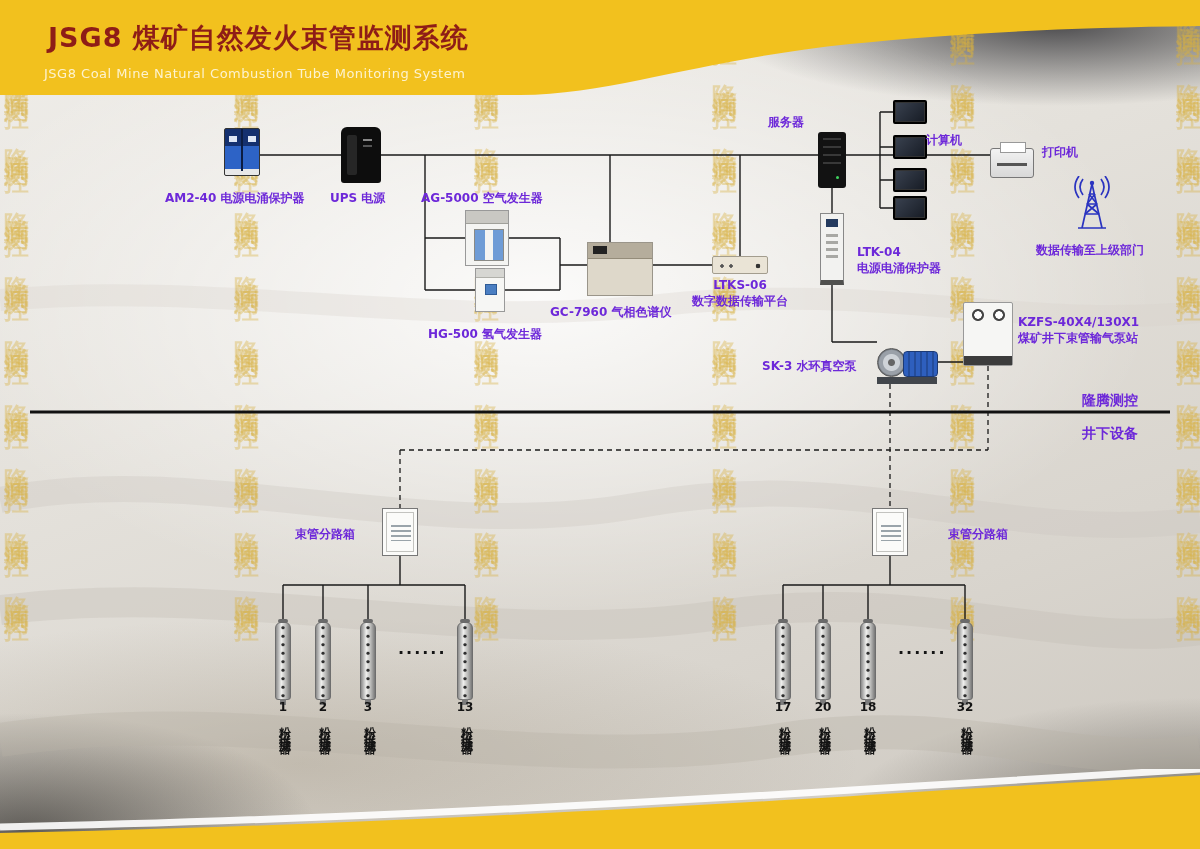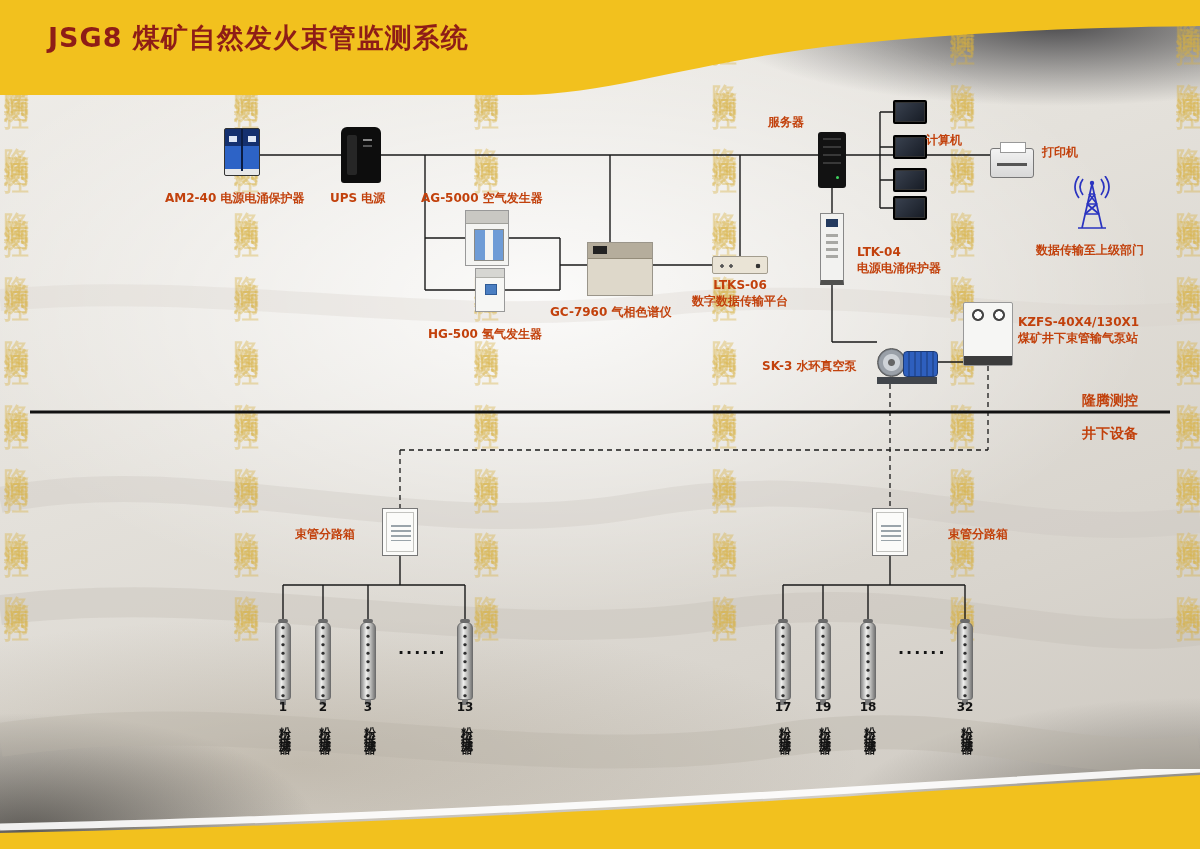--- a/index.html
+++ b/index.html
@@ -34,21 +34,21 @@
     font-size:27px;font-weight:bold;color:#8e1d17;letter-spacing:1px;white-space:nowrap;
   }
   .subtitle{
     position:absolute;left:44px;top:66px;z-index:6;
     font-size:13px;color:rgba(255,252,238,0.85);letter-spacing:0.5px;white-space:nowrap;
   }
   
   .lines{position:absolute;inset:0;z-index:3;}
   
   .lbl{
-    position:absolute;z-index:6;font-size:12px;font-weight:600;color:#c2410c;
+    position:absolute;z-index:6;font-size:12px;font-weight:600;color:#6d28d9;
     white-space:nowrap;line-height:1.35;
   }
   .lbl.center{text-align:center;}
   .zone{font-size:14px;font-weight:bold;}
   .dots{font-size:16px;font-weight:bold;letter-spacing:2px;color:#141414;}
   
   .dev{position:absolute;z-index:5;box-sizing:border-box;}
   .d-surge{width:36px;height:48px;border:1px solid #333;border-radius:2px;
     background:linear-gradient(180deg,#14306f 0 38%,#2d63c6 38% 87%,#e8e8e8 87%);}
   .d-surge::before{content:"";position:absolute;left:16px;top:0;width:2px;height:42px;background:#0b1c42;}
@@ -129,20 +129,21 @@
 
   <svg class="band" style="top:0" width="1200" height="100">
     <path d="M0,0 H1200 V26 C1050,28 950,34 850,44 C770,52 700,68 640,80 C600,88 560,95 520,95 L0,95 Z" fill="#f2c11e"></path>
   </svg>
   <svg class="band" style="top:769px" width="1200" height="80">
     <path d="M0,58 C300,52 650,34 900,18 C1030,10 1130,4 1200,0" stroke="#ffffff" stroke-width="7" fill="none" opacity="0.9"></path>
     <path d="M0,64 C300,58 650,40 900,24 C1030,16 1130,10 1200,6 L1200,80 H0 Z" fill="#f2c11e"></path>
   </svg>
 
   <div class="title">JSG8 煤矿自然发火束管监测系统</div>
+  <div class="subtitle">JSG8 Coal Mine Natural Combustion Tube Monitoring System</div>
 
   <svg class="lines" width="1200" height="849">
     <path fill="none" stroke="#1a1a1a" stroke-width="1.4" d="
       M242,155 H995
       M425,155 V290 M425,238 H465 M425,290 H475
       M509,238 H560 M505,290 H560 M560,238 V290 M560,265 H587
       M610,155 V242
       M653,265 H712
       M740,155 V256
       M832,188 V213 M832,285 V342 M832,342 H877
@@ -218,21 +219,21 @@
   <div class="lbl" style="left:295px;top:526px">束管分路箱</div>
   <div class="lbl" style="left:948px;top:526px">束管分路箱</div>
   <div class="lbl dots" style="left:398px;top:642px">······</div>
   <div class="lbl dots" style="left:898px;top:642px">······</div>
 
   <div class="f-num" style="left:271px;top:700px">1</div>
   <div class="f-num" style="left:311px;top:700px">2</div>
   <div class="f-num" style="left:356px;top:700px">3</div>
   <div class="f-num" style="left:453px;top:700px">13</div>
   <div class="f-num" style="left:771px;top:700px">17</div>
-  <div class="f-num" style="left:811px;top:700px">19</div>
+  <div class="f-num" style="left:811px;top:700px">20</div>
   <div class="f-num" style="left:856px;top:700px">18</div>
   <div class="f-num" style="left:953px;top:700px">32</div>
 
   <div class="f-name" style="left:276px;top:717px">粉尘过滤器</div>
   <div class="f-name" style="left:316px;top:717px">粉尘过滤器</div>
   <div class="f-name" style="left:361px;top:717px">粉尘过滤器</div>
   <div class="f-name" style="left:458px;top:717px">粉尘过滤器</div>
   <div class="f-name" style="left:776px;top:717px">粉尘过滤器</div>
   <div class="f-name" style="left:816px;top:717px">粉尘过滤器</div>
   <div class="f-name" style="left:861px;top:717px">粉尘过滤器</div>

